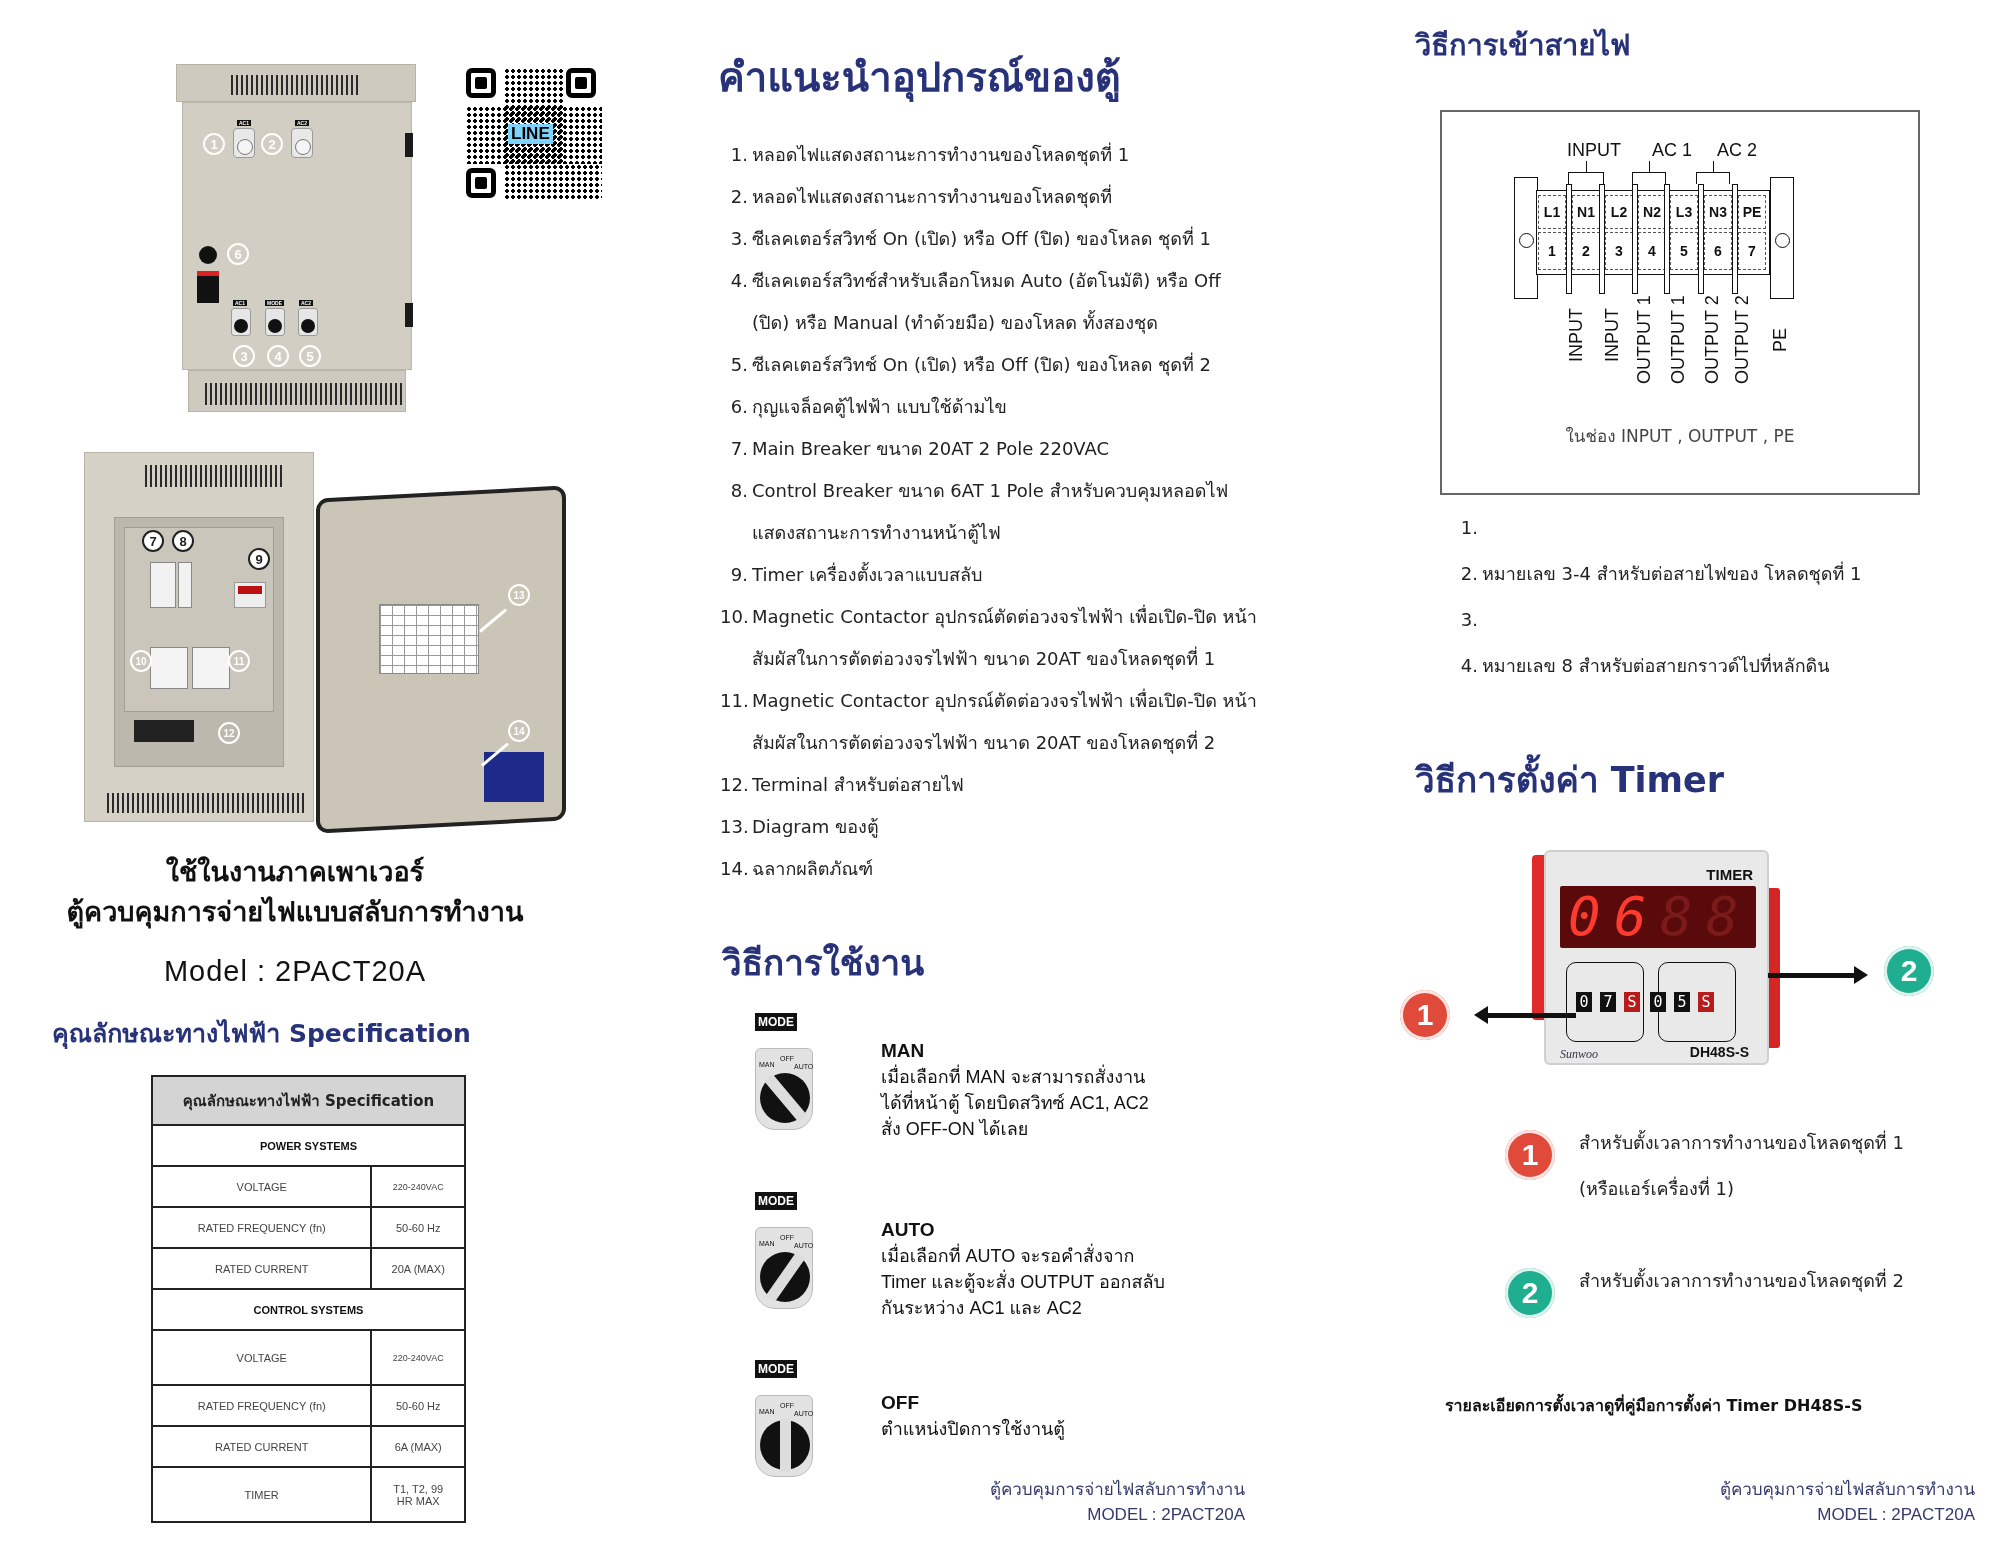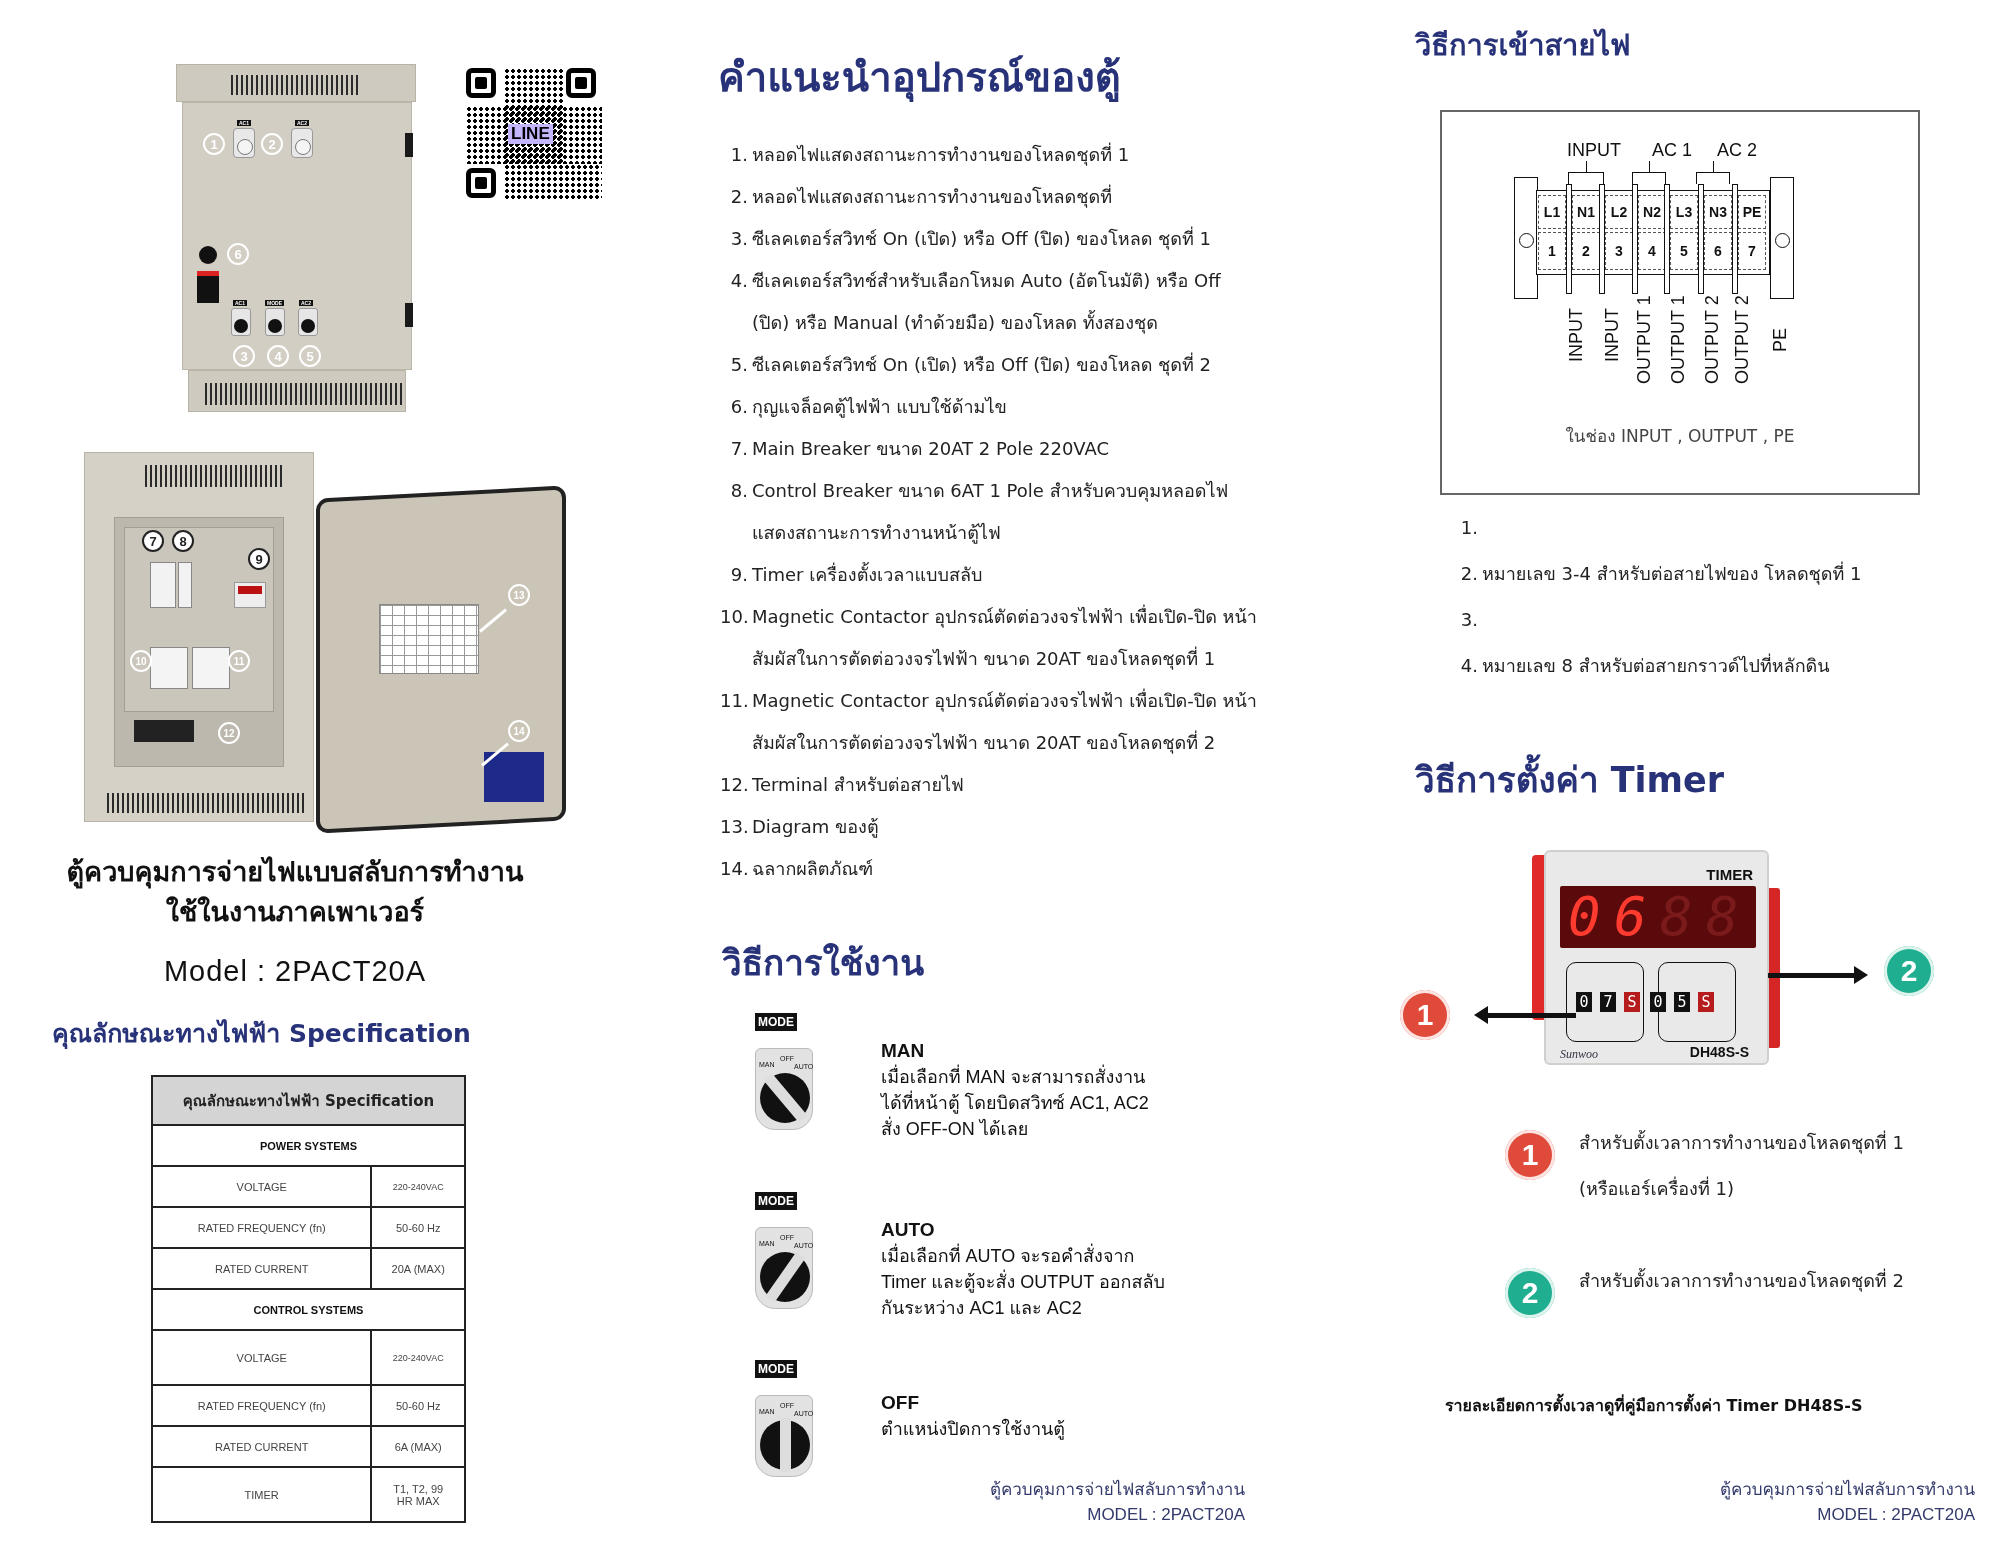--- a/index.html
+++ b/index.html
@@ -28,21 +28,21 @@
   
   .qr { left: 466px; top: 68px; width: 136px; height: 132px; }
   .qr-finder { position:absolute; width:30px; height:30px; border:5px solid #000; border-radius:6px; }
   .qr-finder::after { content:""; position:absolute; left:4px; top:4px; width:12px; height:12px; background:#000; border-radius:2px; }
   .qr-dots { position:absolute; left:38px; top:0; width:60px; height:132px;
     background-image: radial-gradient(#000 38%, transparent 40%); background-size:6px 6px; }
   .qr-dots2 { position:absolute; left:0; top:38px; width:136px; height:58px;
     background-image: radial-gradient(#000 38%, transparent 40%); background-size:6px 6px; }
   .qr-dots3 { position:absolute; left:38px; top:96px; width:98px; height:36px;
     background-image: radial-gradient(#000 38%, transparent 40%); background-size:6px 6px; }
-  .qr-line { position:absolute; left:42px; top:56px; background:#c4b5fd; padding:0 3px; font-family:"Liberation Sans", sans-serif; font-weight:bold; font-size:17px; color:#000; }
+  .qr-line { position:absolute; left:42px; top:56px; background:#7dd3fc; padding:0 3px; font-family:"Liberation Sans", sans-serif; font-weight:bold; font-size:17px; color:#000; }
 
   
   .cab-open { left: 84px; top: 452px; width: 485px; height: 380px; }
   .cab-open .body { position:absolute; left:0; top:0; width:230px; height:370px; background:#d6d1c6; border:1px solid #b9b3a6; }
   .cab-open .inner { position:absolute; left:30px; top:65px; width:170px; height:250px; background:#bdb8ad; border:1px solid #a39e93; }
   .cab-open .plate { position:absolute; left:40px; top:75px; width:150px; height:185px; background:#cbc6bb; border:1px solid #a39e93; }
   .cab-open .door { position:absolute; left:232px; top:40px; width:250px; height:335px; background:#cbc5b7; border:4px solid #222; border-radius:12px; transform: skewY(-3deg); }
   .cab-open .diagram { position:absolute; left:295px; top:152px; width:100px; height:70px; background:#fff; border:1px solid #888;
     background-image: linear-gradient(#999 1px, transparent 1px), linear-gradient(90deg,#999 1px, transparent 1px); background-size:12px 10px; }
   .cab-open .label-plate { position:absolute; left:400px; top:300px; width:60px; height:50px; background:#1d2a8a; }
@@ -350,22 +350,22 @@
   <div class="num-badge" style="left:46px;top:198px;font-size:10px;">10</div>
   <div class="num-badge" style="left:144px;top:198px;font-size:10px;">11</div>
   <div class="num-badge" style="left:134px;top:270px;font-size:10px;">12</div>
   <div class="num-badge" style="left:424px;top:132px;font-size:10px;">13</div>
   <div class="num-badge" style="left:424px;top:268px;font-size:10px;">14</div>
   <div class="arrow-white" style="left:396px;top:178px;width:34px;transform:rotate(-40deg);"></div>
   <div class="arrow-white" style="left:398px;top:312px;width:34px;transform:rotate(-40deg);"></div>
 </div>
 
 <div class="abs main-title">
+  <div>ใช้ในงานภาคเพาเวอร์</div>
   <div>ตู้ควบคุมการจ่ายไฟแบบสลับการทำงาน</div>
-  <div>ใช้ในงานภาคเพาเวอร์</div>
 </div>
 <div class="abs model-line">Model : 2PACT20A</div>
 <div class="abs spec-heading">คุณลักษณะทางไฟฟ้า Specification</div>
 
 <table class="abs spec-table">
   <tbody>
       <tr>
     <th colspan="2">คุณลักษณะทางไฟฟ้า Specification</th>
   </tr>
   <tr>

